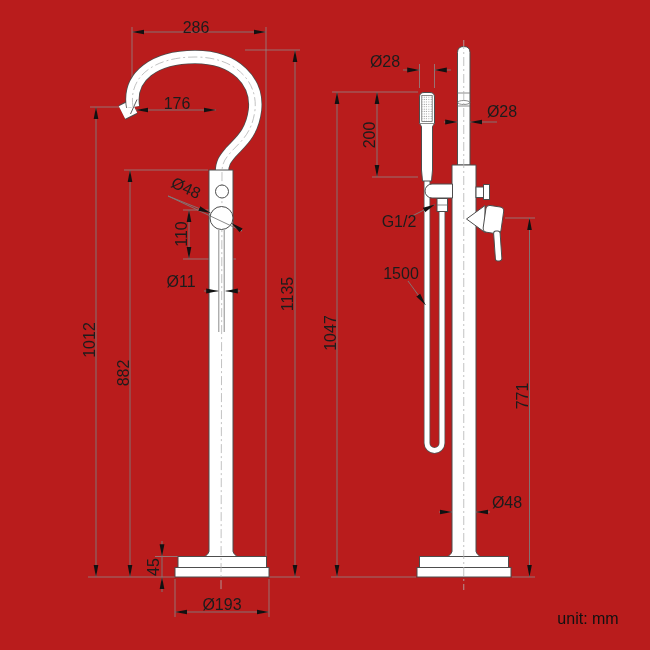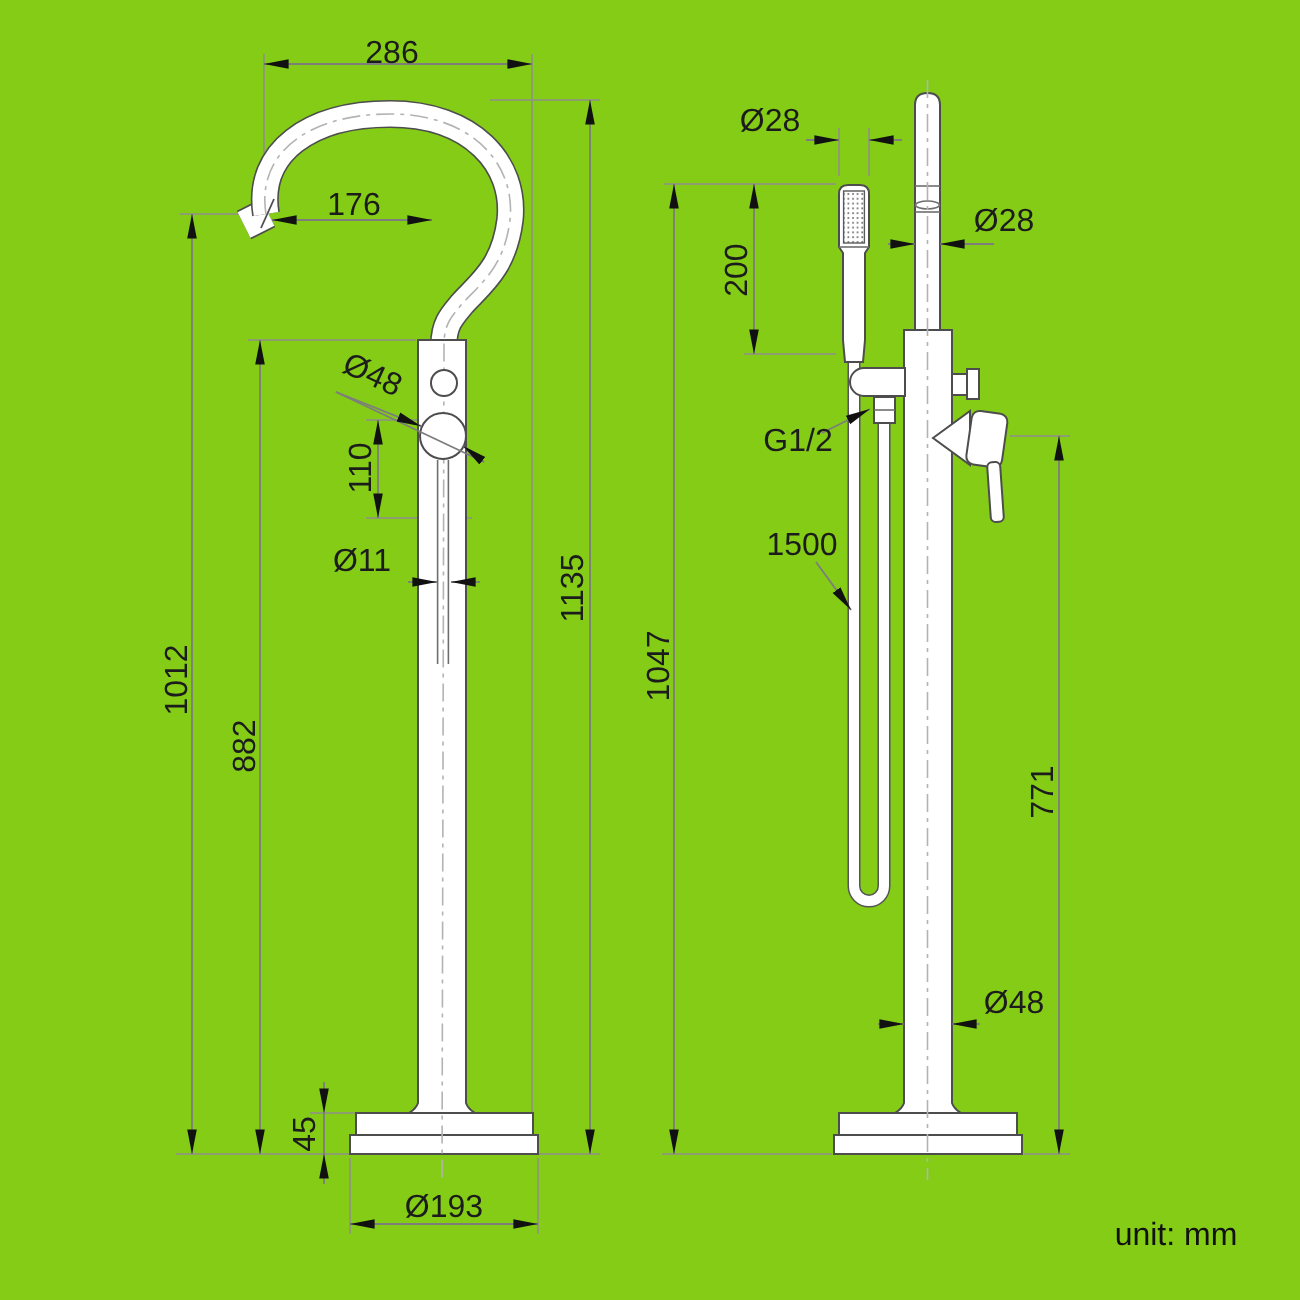--- a/index.html
+++ b/index.html
@@ -1,16 +1,16 @@
 <!DOCTYPE html>
 <html><head>
 <meta charset="utf-8">
 <style>
   html,body{margin:0;padding:0;background:#ffffff;}
-  .canvas{position:relative;width:650px;height:650px;background:#84cc16;overflow:hidden;
+  .canvas{position:relative;width:650px;height:650px;background:#b91c1c;overflow:hidden;
           font-family:"Liberation Sans", sans-serif;}
   svg text{font-family:"Liberation Sans", sans-serif;font-size:16px;fill:#1c1c1c;}
   .objf{stroke:#4d4d4d;stroke-width:1;fill:#ffffff;}
   .thin{stroke:#6e6e6e;stroke-width:.8;fill:none;}
   .dim{stroke:#7d7d7d;stroke-width:.9;fill:none;}
   .ext{stroke:#8f8f8f;stroke-width:.75;fill:none;}
   .cl{stroke:#b3b3b3;stroke-width:.8;fill:none;stroke-dasharray:9 3 2 3;}
 </style>
 </head>
 <body>

